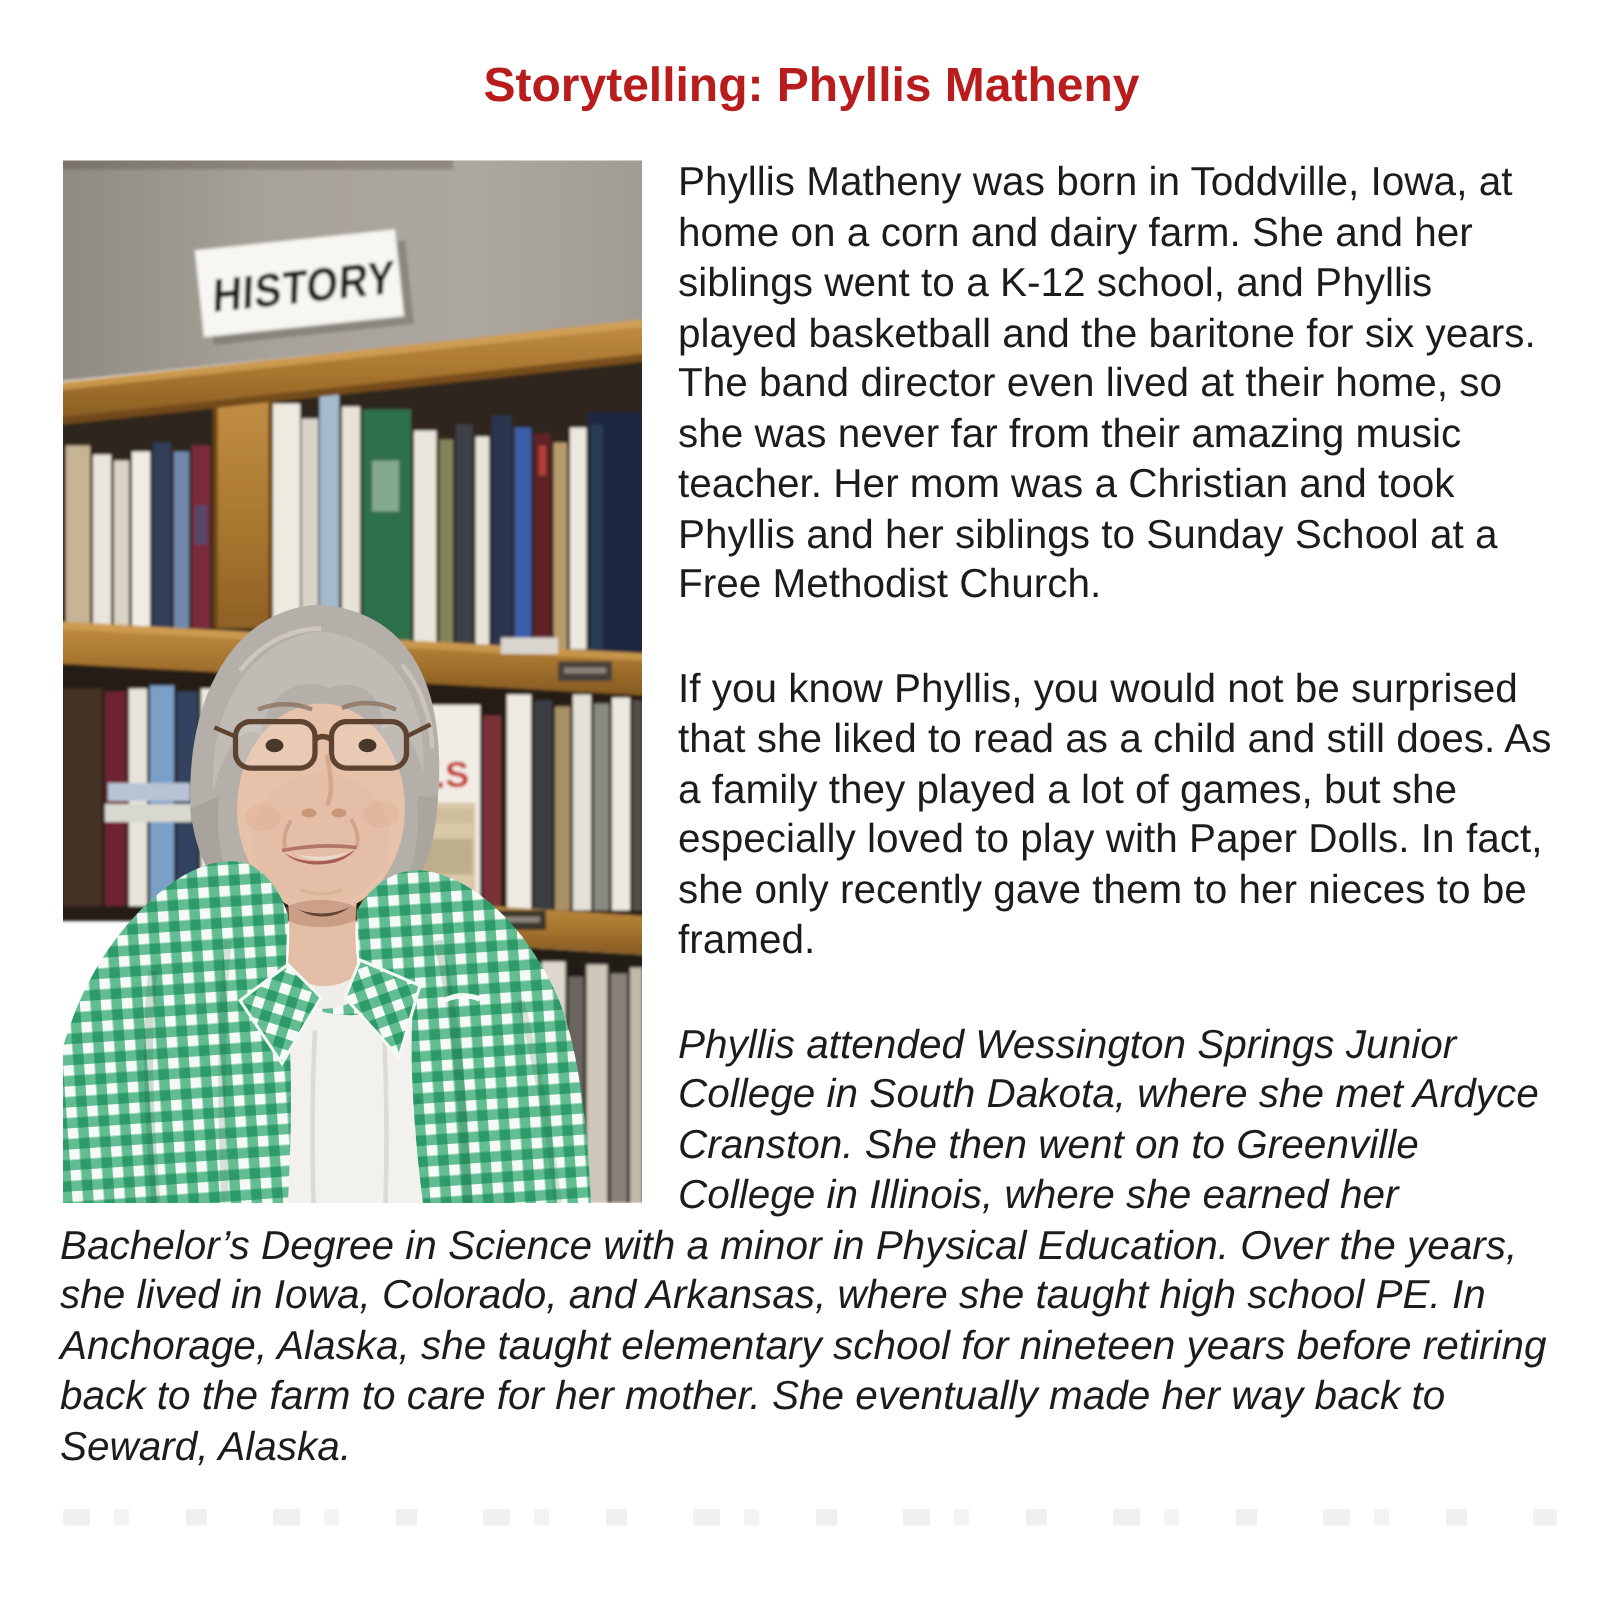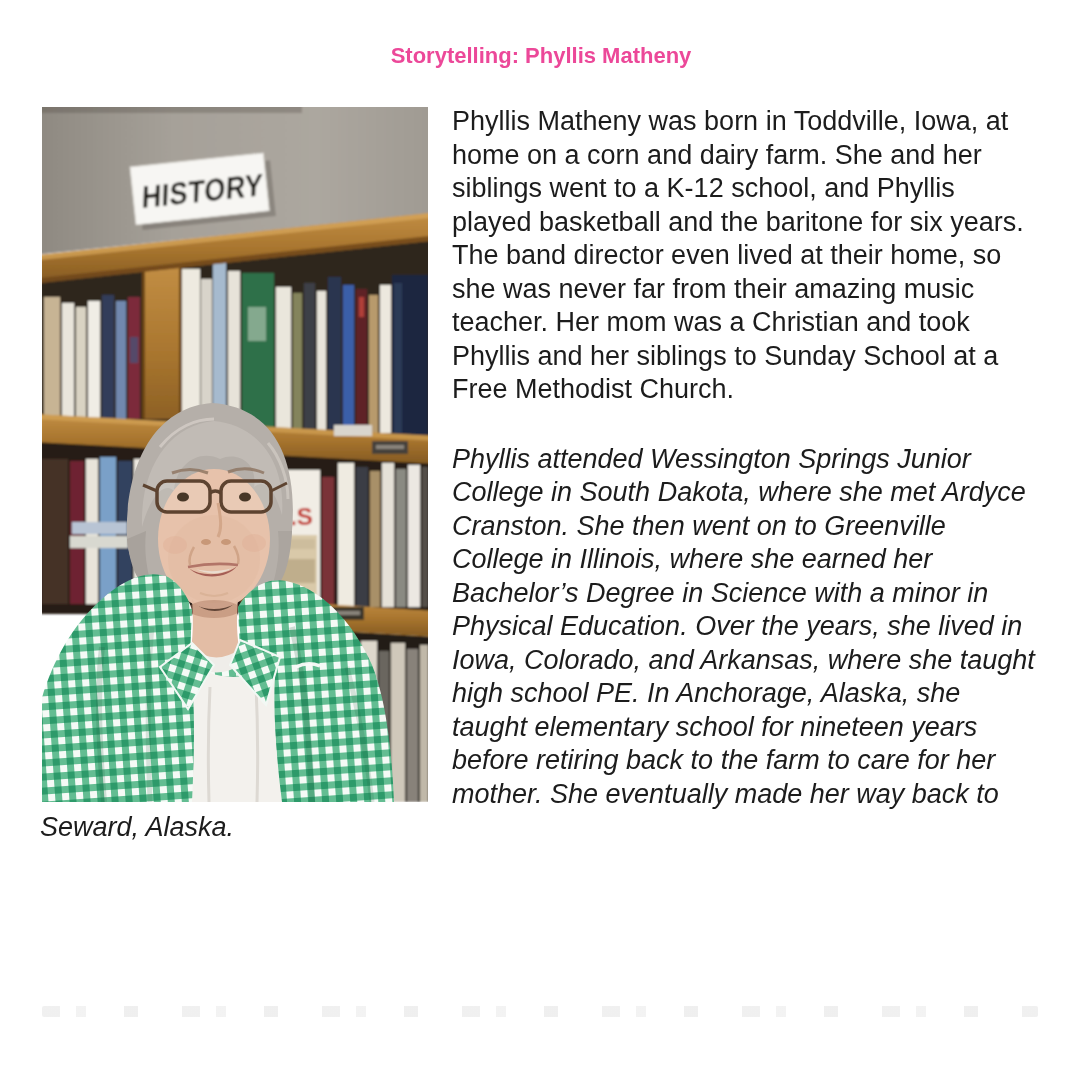--- a/index.html
+++ b/index.html
@@ -1,19 +1,19 @@
 <!DOCTYPE html>
 <html><head>
 <meta charset="utf-8">
 <style>
   html,body{margin:0;padding:0;background:#ffffff;}
   .page{position:relative;width:1080px;height:1080px;background:#ffffff;overflow:hidden;
         font-family:"Liberation Sans",sans-serif;color:#1c1c1c;}
   .inner{padding:0 38px 0 40px;}
-  h1.title{margin:40px 0 0 0;font-size:22px;line-height:32px;font-weight:bold;text-align:center;color:#ec4899;}
+  h1.title{margin:40px 0 0 0;font-size:32px;line-height:32px;font-weight:bold;text-align:center;color:#b91c1c;}
   .content{margin-top:33px;font-size:27px;line-height:33.5px;}
   .content p{margin:0 4px 36px 0;}
   .content p:last-child{margin-bottom:0;font-style:italic;}
   figure.photo{float:left;width:386px;height:695px;margin:2px 24px 8px 2px;padding:0;}
   figure.photo svg{display:block;width:386px;height:695px;}
   .remnant{position:absolute;left:42px;top:1006px;width:996px;height:11px;opacity:.45;border-radius:2px;
     background:repeating-linear-gradient(90deg,#dedede 0 18px,transparent 18px 34px,#e4e4e4 34px 44px,
       transparent 44px 82px,#dcdcdc 82px 96px,transparent 96px 140px);}
 </style>
 </head>
@@ -210,18 +210,19 @@
             <path d="M214,578 C216,620 216,660 215,695" stroke="#ddd9d3" stroke-width="3" fill="none"></path>
 
             <path d="M150,536 L172,558 L146,602 L118,560 Z" fill="url(#ggL)" stroke="#f2f8f4" stroke-width="2"></path>
             <path d="M198,533 L238,550 L224,598 L188,558 Z" fill="url(#ggR)" stroke="#f2f8f4" stroke-width="2"></path>
             <path d="M254,560 q12,-6 24,-1" stroke="#fbfbfa" stroke-width="3.5" fill="none" opacity="0.95"></path>
           </g>
         </svg>
       </figure>
 
       <p>Phyllis Matheny was born in Toddville, Iowa, at home on a corn and dairy farm. She and her siblings went to a K-12 school, and Phyllis played basketball and the baritone for six years. The band director even lived at their home, so she was never far from their amazing music teacher. Her mom was a Christian and took Phyllis and her siblings to Sunday School at a Free Methodist Church.</p>
+      <p>If you know Phyllis, you would not be surprised that she liked to read as a child and still does. As a family they played a lot of games, but she especially loved to play with Paper Dolls. In fact, she only recently gave them to her nieces to be framed.</p>
       <p>Phyllis attended Wessington Springs Junior College in South Dakota, where she met Ardyce Cranston. She then went on to Greenville College in Illinois, where she earned her Bachelor’s Degree in Science with a minor in Physical Education. Over the years, she lived in Iowa, Colorado, and Arkansas, where she taught high school PE. In Anchorage, Alaska, she taught elementary school for nineteen years before retiring back to the farm to care for her mother. She eventually made her way back to Seward, Alaska.</p>
     </div>
   </div>
 
   <div class="remnant"></div>
 </div>
 
 </body></html>

